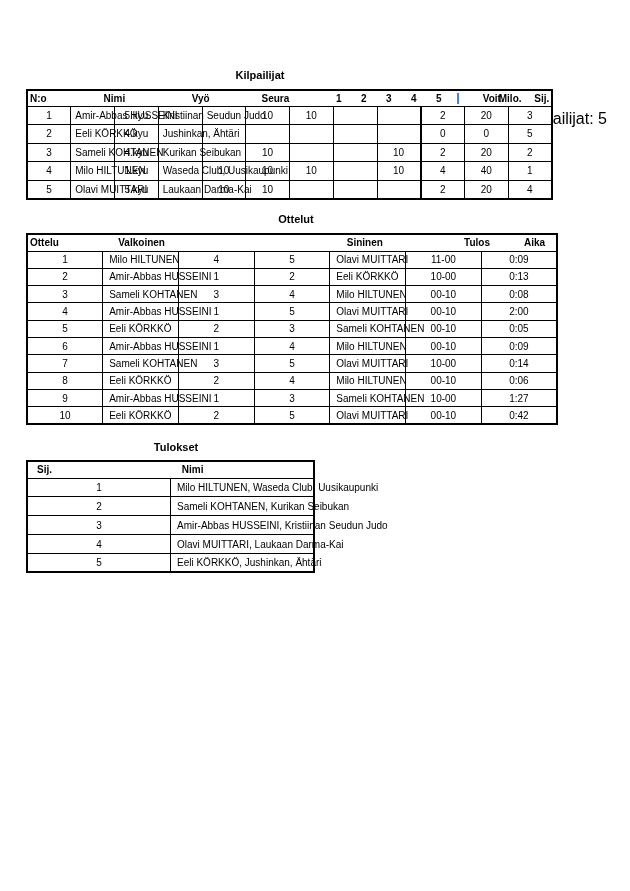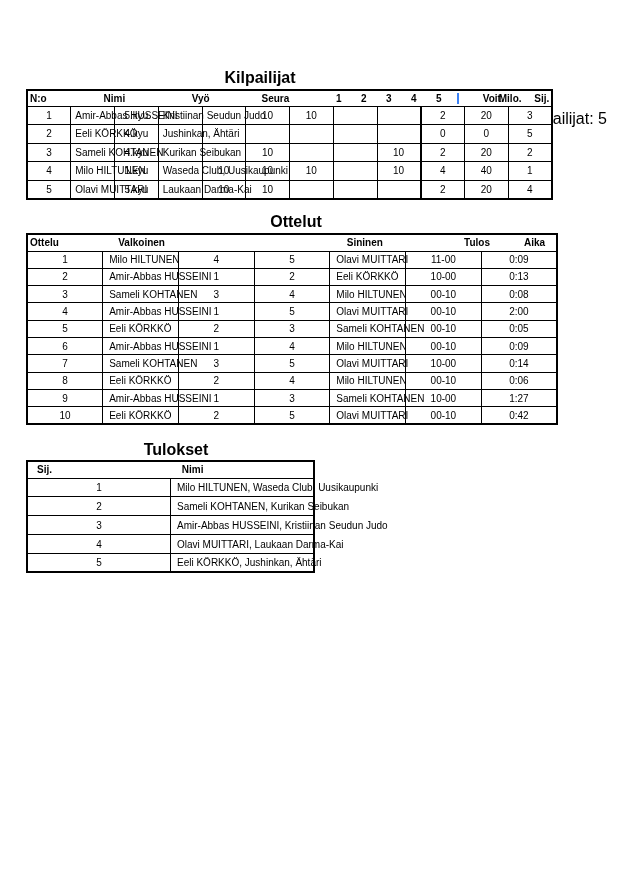--- a/index.html
+++ b/index.html
@@ -3,21 +3,21 @@
 <meta charset="utf-8">
 <style>
   html, body { margin: 0; padding: 0; background: #ffffff; }
   body { width: 630px; height: 891px; font-family: "Liberation Sans", sans-serif; color: #000; }
   #page { position: relative; width: 630px; height: 891px; background: #fff; overflow: hidden; }
 
   .doc-title {
     position: absolute; top: 42px; left: 0; width: 630px;
     text-align: center; font-size: 22px; font-weight: bold; white-space: pre;
   }
-  .sec-title { position: absolute; font-size: 16px; font-weight: bold; text-align: center; white-space: pre; }
+  .sec-title { position: absolute; font-size: 11px; font-weight: bold; text-align: center; white-space: pre; }
   #sec-kilpailijat { top: 69px; left: 0; width: 520px; }
   #sec-ottelut    { top: 213px; left: 0; width: 592px; }
   #sec-tulokset   { top: 441px; left: 0; width: 352px; }
   .count-note { position: absolute; top: 88px; right: 23px; font-size: 16px; margin-top: 22px; }
 
   table { border-collapse: collapse; table-layout: fixed; position: absolute; background: #fff; }
   table { border: 2px solid #000; }
   td { border: 1px solid #000; font-size: 10px; padding: 0 1px; white-space: nowrap; overflow: visible; vertical-align: middle; }
   td.hdr { border: none; border-bottom: 1px solid #000; padding: 0; }
   .hrow { display: flex; align-items: center; font-weight: bold; font-size: 10px; gap: 11px; }

